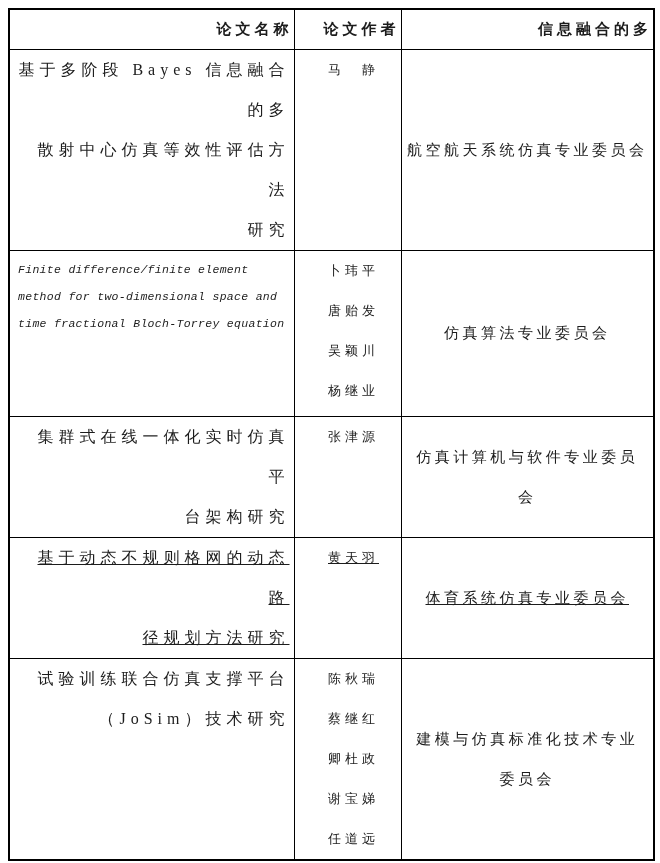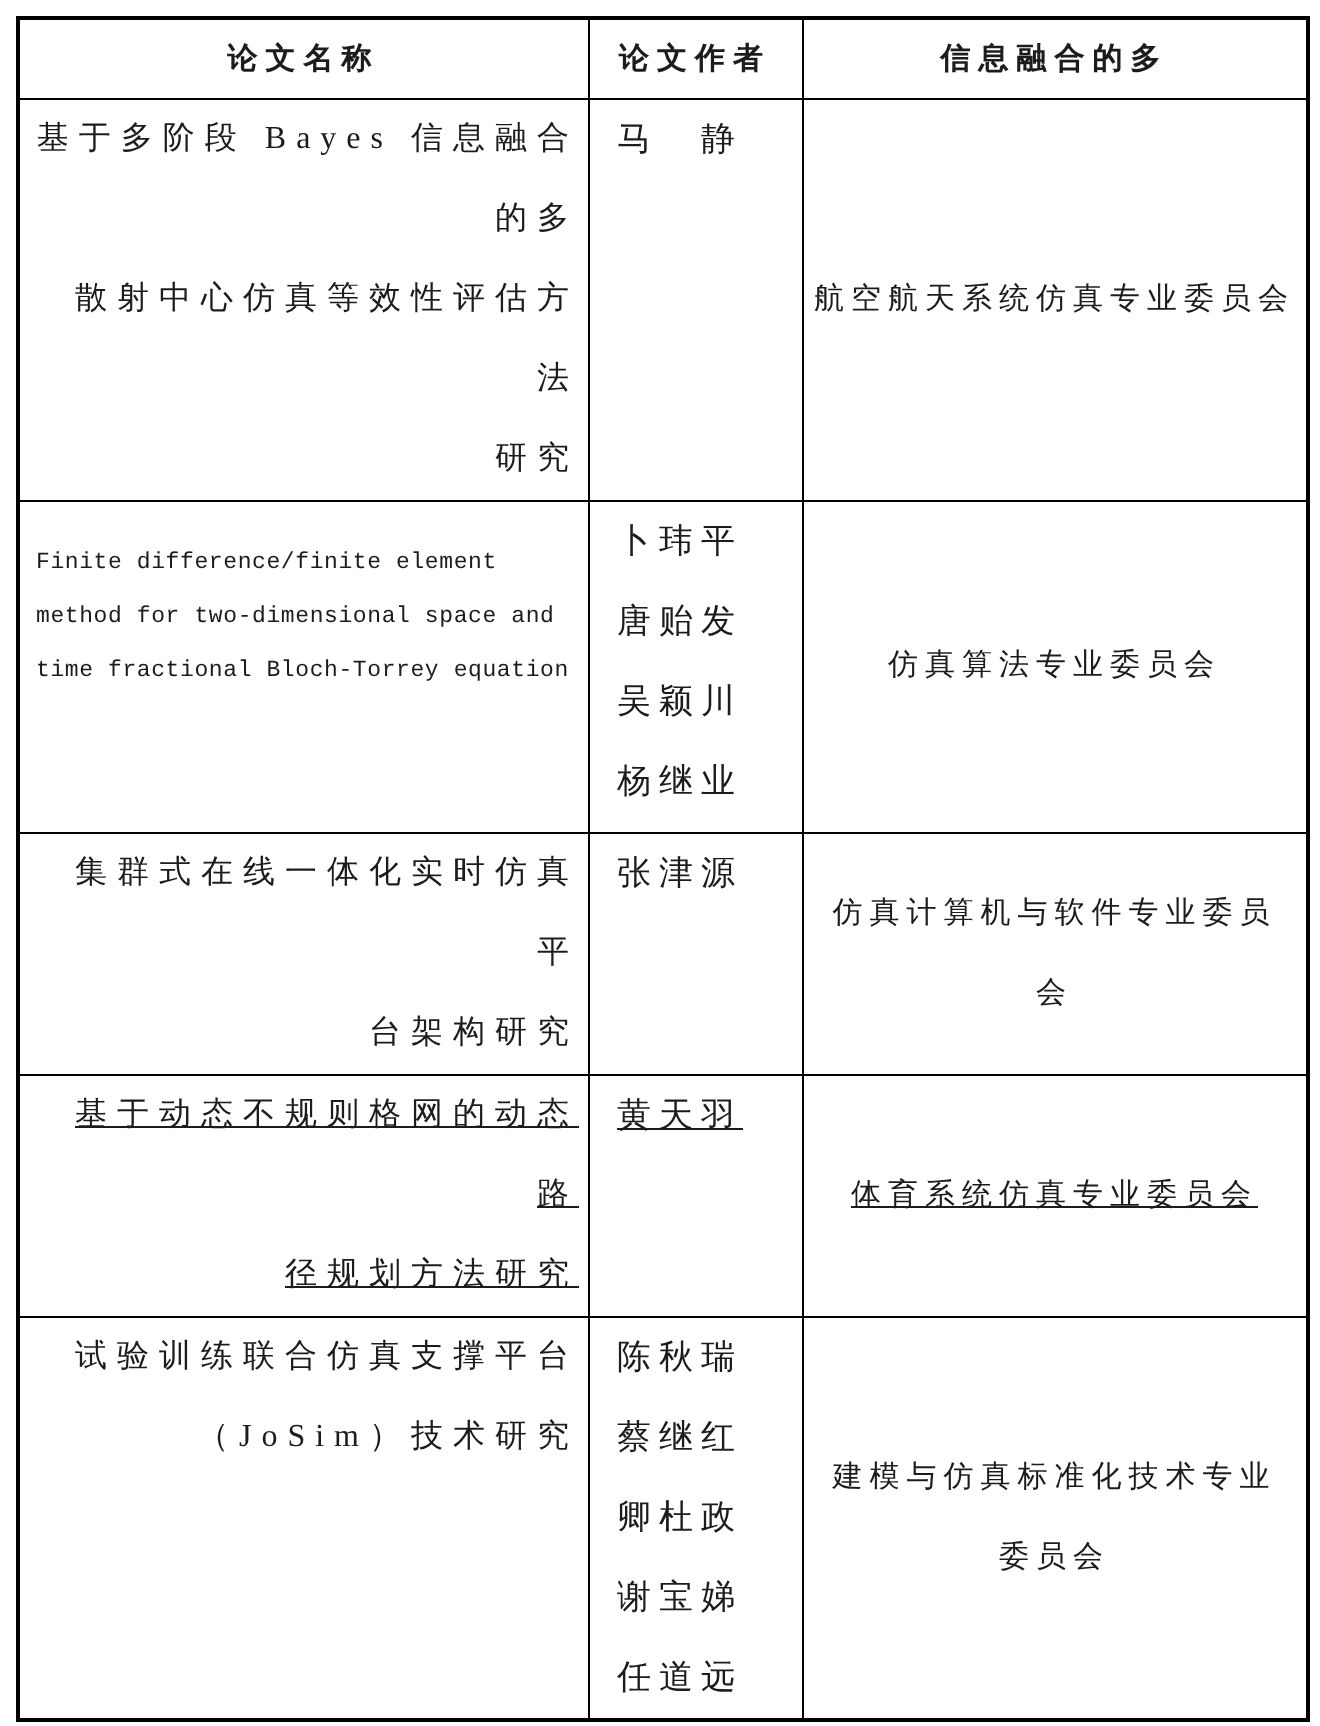--- a/index.html
+++ b/index.html
@@ -37,21 +37,21 @@
   tbody tr:nth-child(1) { height: 120px; }
   tbody tr:nth-child(2) { height: 166px; }
   tbody tr:nth-child(3) { height: 80px; }
   tbody tr:nth-child(4) { height: 83px; text-decoration: underline; }
   tbody tr:nth-child(5) { height: 160px; }
   tbody tr:nth-child(6) { height: 202px; }
 
   th {
     font-size: 15px;
     font-weight: bold;
-    text-align: center;
+    text-align: right;
     vertical-align: middle;
     letter-spacing: 4px;
     white-space: nowrap;
   }
 
   td.title {
     text-align: left;
     vertical-align: top;
     padding: 0 4px 0 8px;
   }
@@ -59,27 +59,28 @@
     font-size: 16px;
     line-height: 40px;
     letter-spacing: 5px;
     text-align: right;
   }
   td.title.en {
     font-family: "Liberation Mono", "DejaVu Sans Mono", monospace;
     font-size: 11.5px;
     line-height: 27px;
     letter-spacing: 0.3px;
-    padding-top: 17px;
+    padding-top: 5px;
+    font-style: italic;
   }
   td.authors {
-    text-align: left;
+    text-align: center;
     vertical-align: top;
     padding: 0 2px 0 14px;
-    font-size: 17px;
+    font-size: 13px;
     line-height: 40px;
     letter-spacing: 4px;
   }
   td.committee {
     text-align: center;
     vertical-align: middle;
     padding: 0 4px;
     font-size: 15px;
     line-height: 40px;
     letter-spacing: 3.5px;

